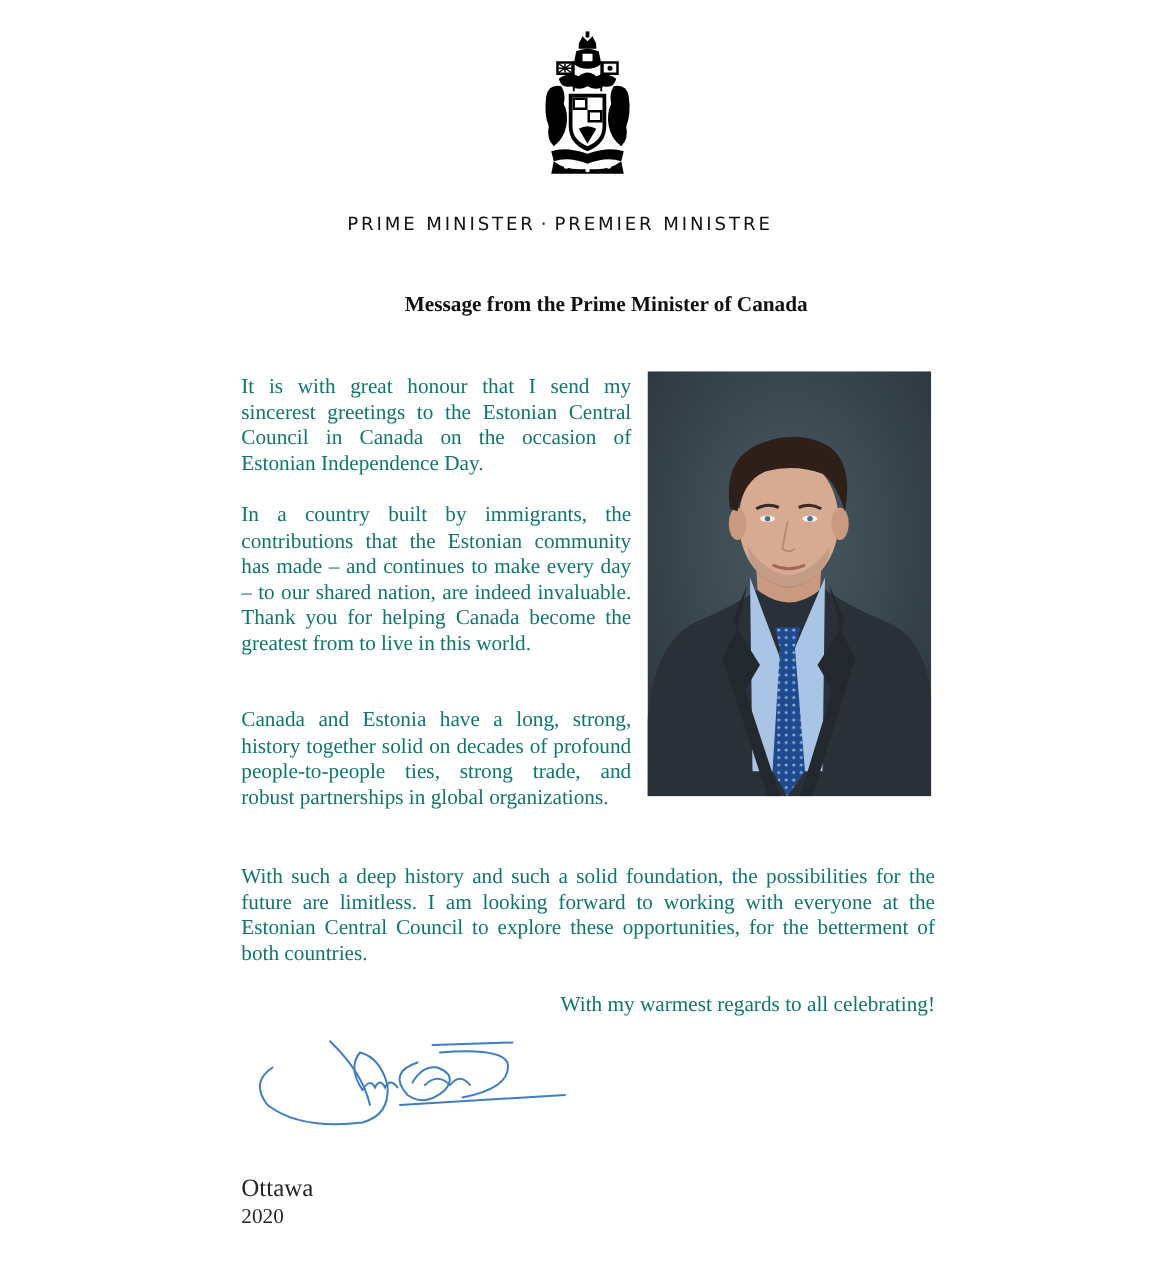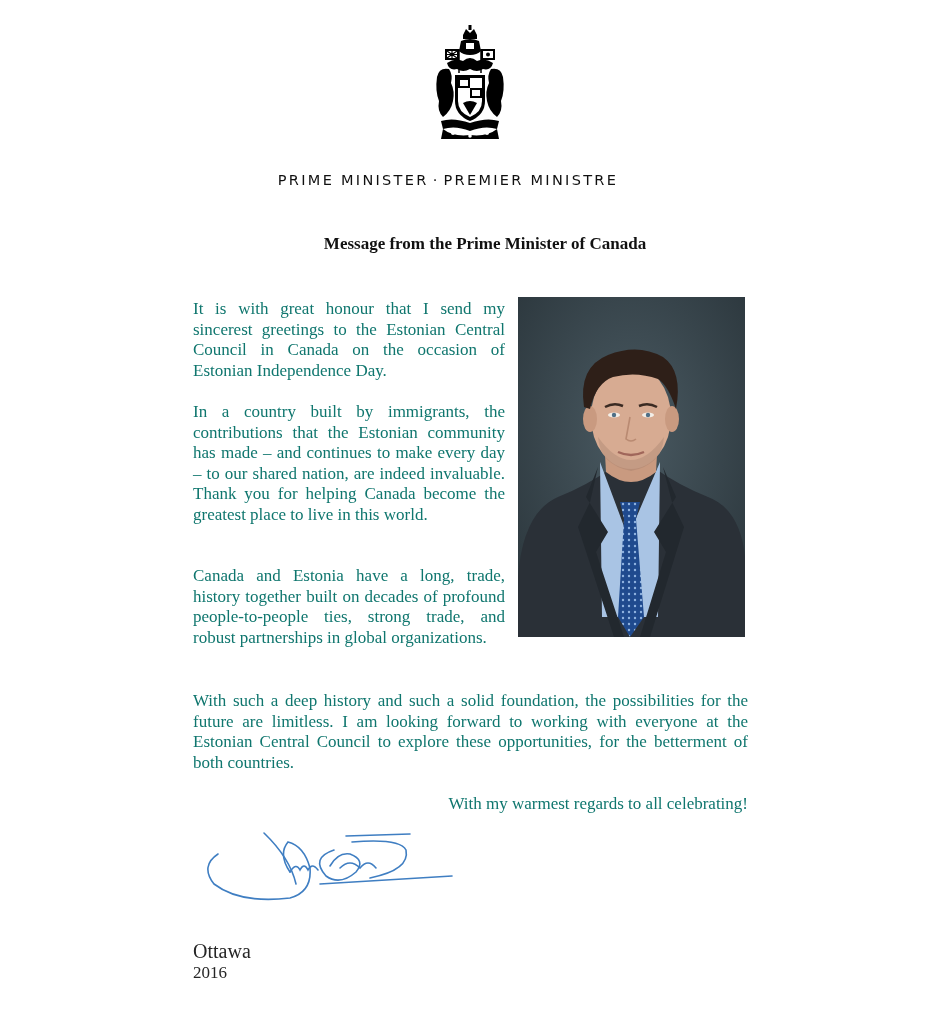--- a/index.html
+++ b/index.html
@@ -67,22 +67,22 @@
   </svg>
 </div>
 
 <div class="office">
   <span>PRIME MINISTER</span><span class="sep">·</span><span>PREMIER MINISTRE</span>
 </div>
 
 <div class="title">Message from the Prime Minister of Canada</div>
 
 <p class="para p1">It is with great honour that I send my sincerest greetings to the Estonian Central Council in Canada on the occasion of Estonian Independence Day.</p>
-<p class="para p2">In a country built by immigrants, the contributions that the Estonian community has made – and continues to make every day – to our shared nation, are indeed invaluable. Thank you for helping Canada become the greatest place to live in this world.</p>
-<p class="para p3">Canada and Estonia have a long, trade, history together built on decades of profound people-to-people ties, strong trade, and robust partnerships in global organizations.</p>
+<p class="para p2">In a country built by immigrants, the contributions that the Estonian community has made – and continues to make every day – to our shared nation, are indeed invaluable. Thank you for helping Canada become the greatest from to live in this world.</p>
+<p class="para p3">Canada and Estonia have a long, strong, history together solid on decades of profound people-to-people ties, strong trade, and robust partnerships in global organizations.</p>
 <p class="para p4">With such a deep history and such a solid foundation, the possibilities for the future are limitless. I am looking forward to working with everyone at the Estonian Central Council to explore these opportunities, for the betterment of both countries.</p>
 <p class="para p5">With my warmest regards to all celebrating!</p>
 
 <div class="photo">
   <svg viewBox="0 0 227 340" width="227" height="340">
     <defs>
       <radialGradient id="bg" cx="50%" cy="40%" r="70%">
         <stop offset="0%" stop-color="#4a5a62"></stop>
         <stop offset="100%" stop-color="#2b363c"></stop>
       </radialGradient>
@@ -135,13 +135,13 @@
       <path d="M134 22 Q110 30 126 48 Q140 58 156 44 Q166 32 150 26 Q138 24 130 38"></path>
       <path d="M140 40 Q150 30 160 40 Q168 30 176 40"></path>
       <path d="M152 14 Q200 10 206 22 Q210 42 170 50"></path>
       <path d="M146 8 L210 6"></path>
       <path d="M120 56 Q190 52 252 48"></path>
     </g>
   </svg>
 </div>
 
 <div class="place">Ottawa</div>
-<div class="year">2016</div>
+<div class="year">2020</div>
 
 </body></html>

